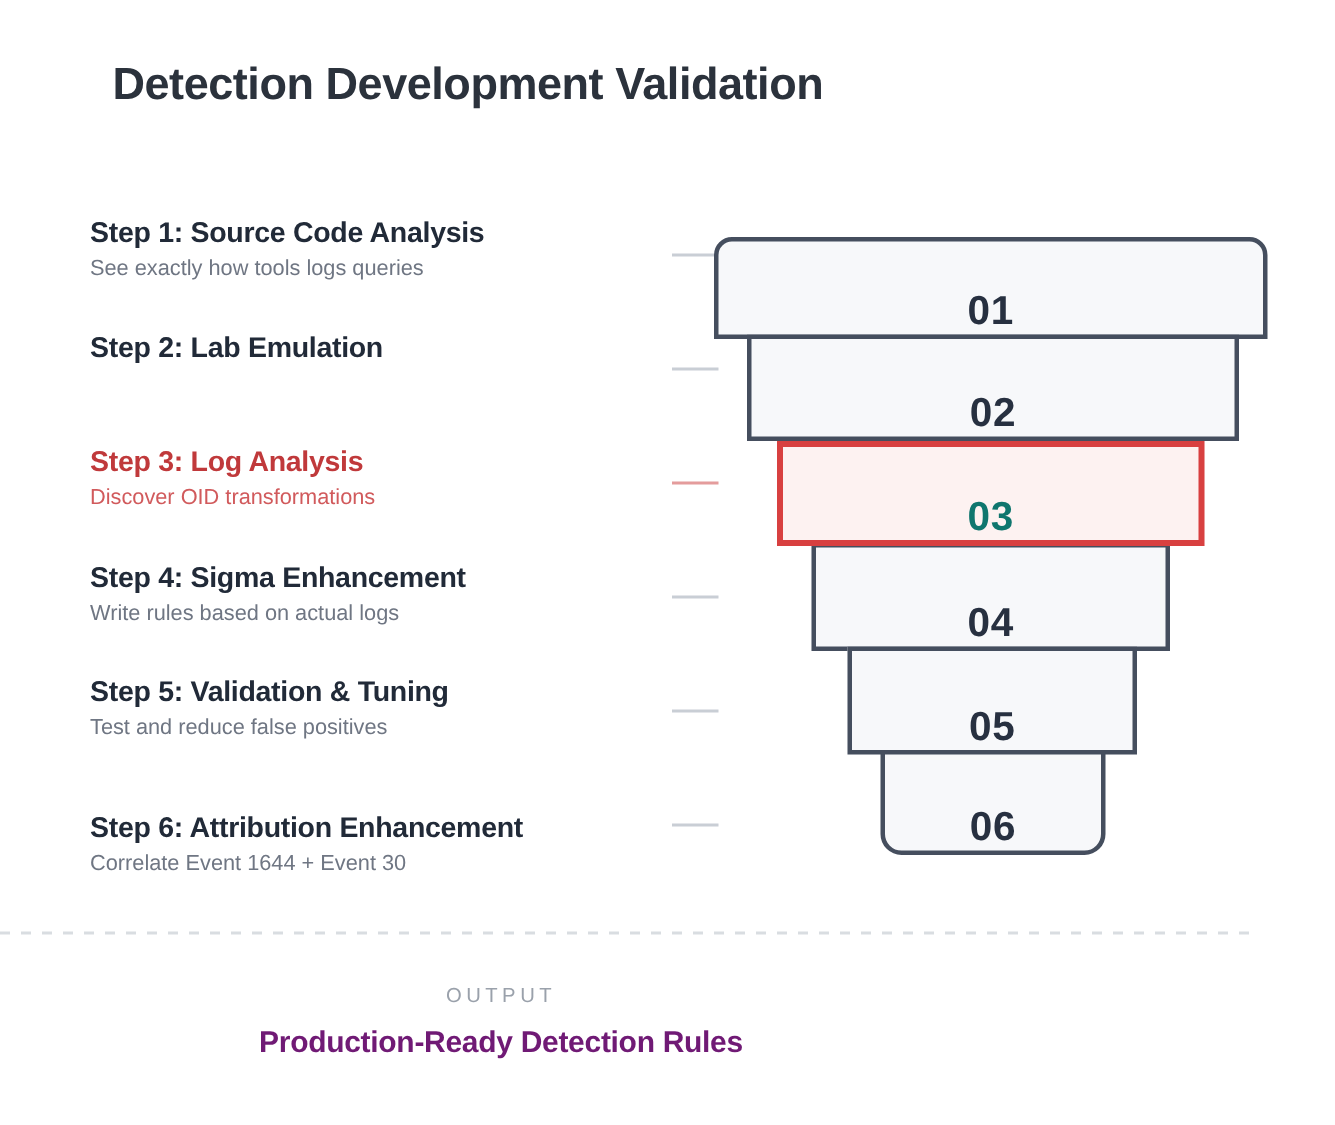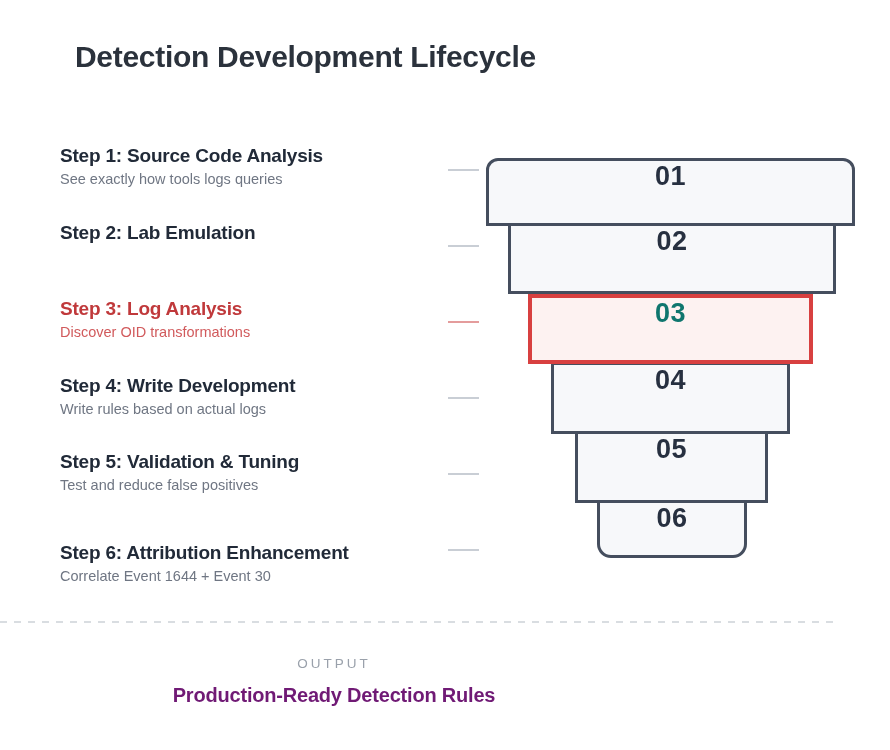--- a/index.html
+++ b/index.html
@@ -71,43 +71,42 @@
   .connector.c5 { top: 473px; }
   .connector.c6 { top: 549px; }
 
   
   .funnel-block {
     position: absolute;
     box-sizing: border-box;
     background: #f7f8fa;
     border: 3px solid #454e5e;
     display: flex;
-    align-items: flex-start;
+    align-items: flex-end;
     justify-content: center;
     z-index: 1;
-    margin-left: 10px;
   }
   .funnel-number {
     font-size: 27px;
     font-weight: 800;
     letter-spacing: 0.5px;
     color: #273040;
   }
   .fb1 { left: 476px; top: 158px; width: 369px; height: 68px; border-radius: 12px 12px 0 0; }
   .fb2 { left: 498px; top: 223px; width: 328px; height: 71px; }
   .fb3 {
     left: 518px; top: 294px; width: 285px; height: 70px;
     border: 4px solid #d84040;
     background: #fdf2f1;
     z-index: 3;
   }
   .fb3 .funnel-number { color: #0f766e; }
   .fb4 { left: 541px; top: 362px; width: 239px; height: 72px; }
   .fb5 { left: 565px; top: 431px; width: 193px; height: 72px; }
-  .fb6 { left: 587px; top: 500px; width: 150px; height: 58px; border-radius: 0 0 14px 14px; }
+  .fb6 { left: 587px; top: 500px; width: 150px; height: 70px; border-radius: 0 0 14px 14px; }
 
   
   .divider {
     position: absolute;
     left: 0;
     top: 621px;
     width: 835px;
     height: 2px;
     background: repeating-linear-gradient(90deg, #d9dde1 0 7px, transparent 7px 14px);
   }
@@ -130,35 +129,35 @@
     font-weight: 700;
     letter-spacing: -0.2px;
     color: #701a75;
   }
 </style>
 </head>
 <body>
 
 <div class="canvas">
 
-  <div class="page-title">Detection Development Lifecycle</div>
+  <div class="page-title">Detection Development Validation</div>
 
   <div class="step-row r1">
     <div class="step-title">Step 1: Source Code Analysis</div>
     <div class="step-sub">See exactly how tools logs queries</div>
   </div>
   <div class="step-row r2">
     <div class="step-title">Step 2: Lab Emulation</div>
   </div>
   <div class="step-row r3 highlight">
     <div class="step-title">Step 3: Log Analysis</div>
     <div class="step-sub">Discover OID transformations</div>
   </div>
   <div class="step-row r4">
-    <div class="step-title">Step 4: Write Development</div>
+    <div class="step-title">Step 4: Sigma Enhancement</div>
     <div class="step-sub">Write rules based on actual logs</div>
   </div>
   <div class="step-row r5">
     <div class="step-title">Step 5: Validation &amp; Tuning</div>
     <div class="step-sub">Test and reduce false positives</div>
   </div>
   <div class="step-row r6">
     <div class="step-title">Step 6: Attribution Enhancement</div>
     <div class="step-sub">Correlate Event 1644 + Event 30</div>
   </div>

